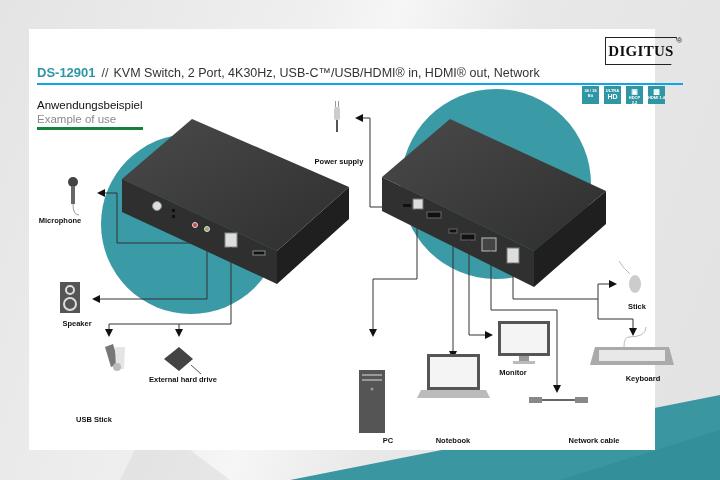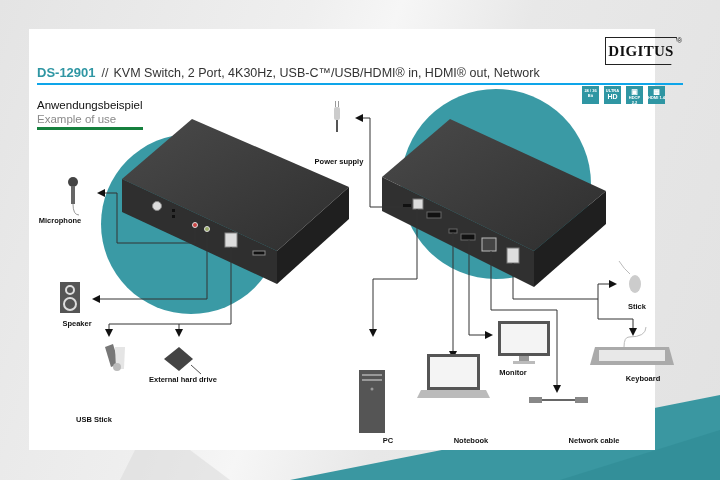--- a/index.html
+++ b/index.html
@@ -204,19 +204,19 @@
       <rect x="570" y="321" width="66" height="11" fill="#e8e8e8"></rect>
     </g>
   </svg>
 
   <span class="lbl" style="left:310px;top:108px;margin-top:20px;">Power supply</span>
   <span class="lbl" style="left:31px;top:187px;">Microphone</span>
   <span class="lbl" style="left:48px;top:290px;">Speaker</span>
   <span class="lbl" style="left:65px;top:346px;margin-top:40px;">USB Stick</span>
   <span class="lbl" style="left:154px;top:346px;text-align:center;">External hard drive</span>
   <span class="lbl" style="left:343px;top:407px;padding-left:32px;">PC</span>
-  <span class="lbl" style="left:424px;top:407px;margin-left:18px;">Notebook</span>
+  <span class="lbl" style="left:424px;top:407px;">Notebook</span>
   <span class="lbl" style="left:484px;top:339px;">Monitor</span>
   <span class="lbl" style="left:538px;top:407px;margin-left:27px;">Network cable</span>
   <span class="lbl" style="left:608px;top:273px;">Stick</span>
   <span class="lbl" style="left:604px;top:345px;margin-left:10px;">Keyboard</span>
 
 </div>
 
 </body></html>

